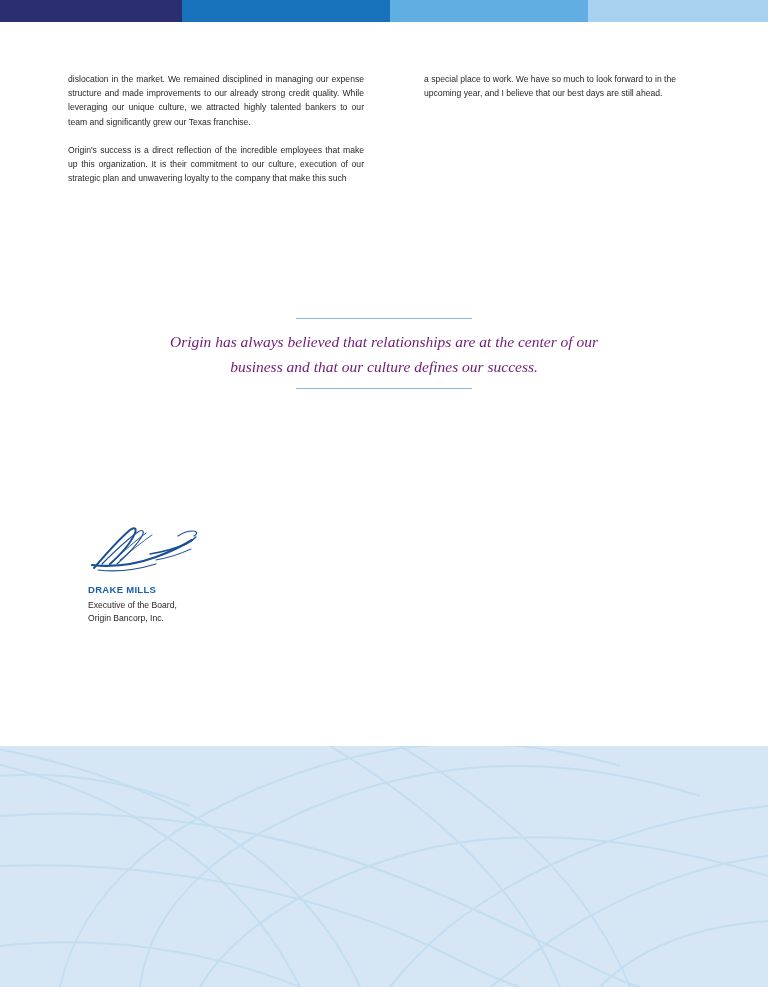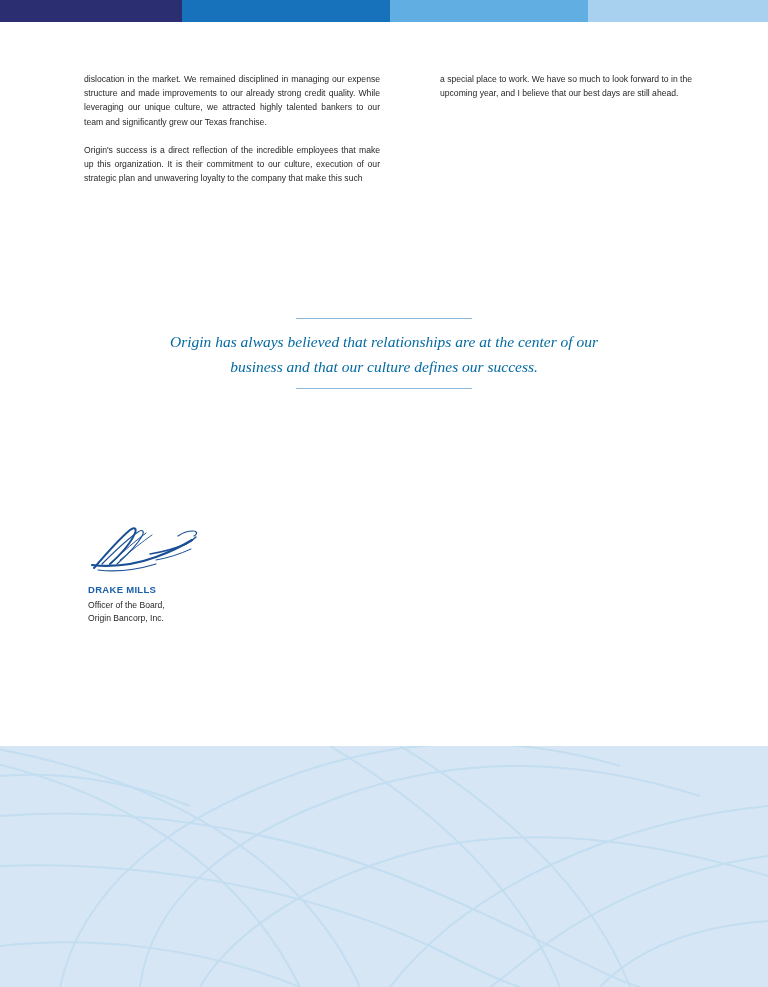--- a/index.html
+++ b/index.html
@@ -32,21 +32,21 @@
     height: 100%;
   }
   .seg-1 { width: 182px; background: #2b2f72; }
   .seg-2 { width: 208px; background: #1872bb; }
   .seg-3 { width: 198px; background: #61afe2; }
   .seg-4 { width: 180px; background: #a8d1ef; }
 
   
   .columns {
     position: absolute;
-    left: 84px;
+    left: 68px;
     top: 72px;
     width: 620px;
     display: flex;
     gap: 28px;
   }
   .col {
     width: 296px;
   }
   .col p {
     margin: 0 0 14px 0;
@@ -72,21 +72,21 @@
     width: 176px;
     height: 1px;
     background: #8ab8de;
     margin: 0 auto;
   }
   .quote-text {
     font-family: "Liberation Serif", serif;
     font-style: italic;
     font-size: 15.5px;
     line-height: 25px;
-    color: #0369a1;
+    color: #701a75;
     width: 470px;
     margin: 10px auto 9px auto;
   }
 
   
   .signature-area {
     position: absolute;
     left: 88px;
     top: 524px;
     width: 380px;
@@ -162,21 +162,21 @@
         <path d="M30 36 C42 26 52 18 62 11" stroke-width="0.9"></path>
         <path d="M2 41 C20 43 44 41 66 33 C80 28 92 22 102 16" stroke-width="2.2"></path>
         <path d="M60 30 C72 28 84 25 96 20 C100 18 103 16 106 13" stroke-width="1.4"></path>
         <path d="M66 36 C78 34 90 30 101 25" stroke-width="1"></path>
         <path d="M8 46 C24 48 46 46 66 40" stroke-width="1.1"></path>
         <path d="M88 12 C92 9 97 7 103 7 C107 7 108 10 104 12" stroke-width="1.2"></path>
       </g>
     </svg>
     <div class="sig-name">DRAKE MILLS</div>
     <div class="sig-lines">
-      <div>Officer of the Board,</div>
+      <div>Executive of the Board,</div>
       <div>Origin Bancorp, Inc.</div>
     </div>
   </div>
 
   <div class="bottom-panel">
     <svg width="768" height="241" viewBox="0 0 768 241">
       <g fill="none" stroke="#c3ddf1" stroke-width="2">
         <path d="M-40 10 C120 40 240 120 300 241"></path>
         <path d="M-20 0 C160 30 300 110 360 241"></path>
         <path d="M60 241 C80 150 160 70 320 20 C420 -10 520 -10 620 20"></path>

